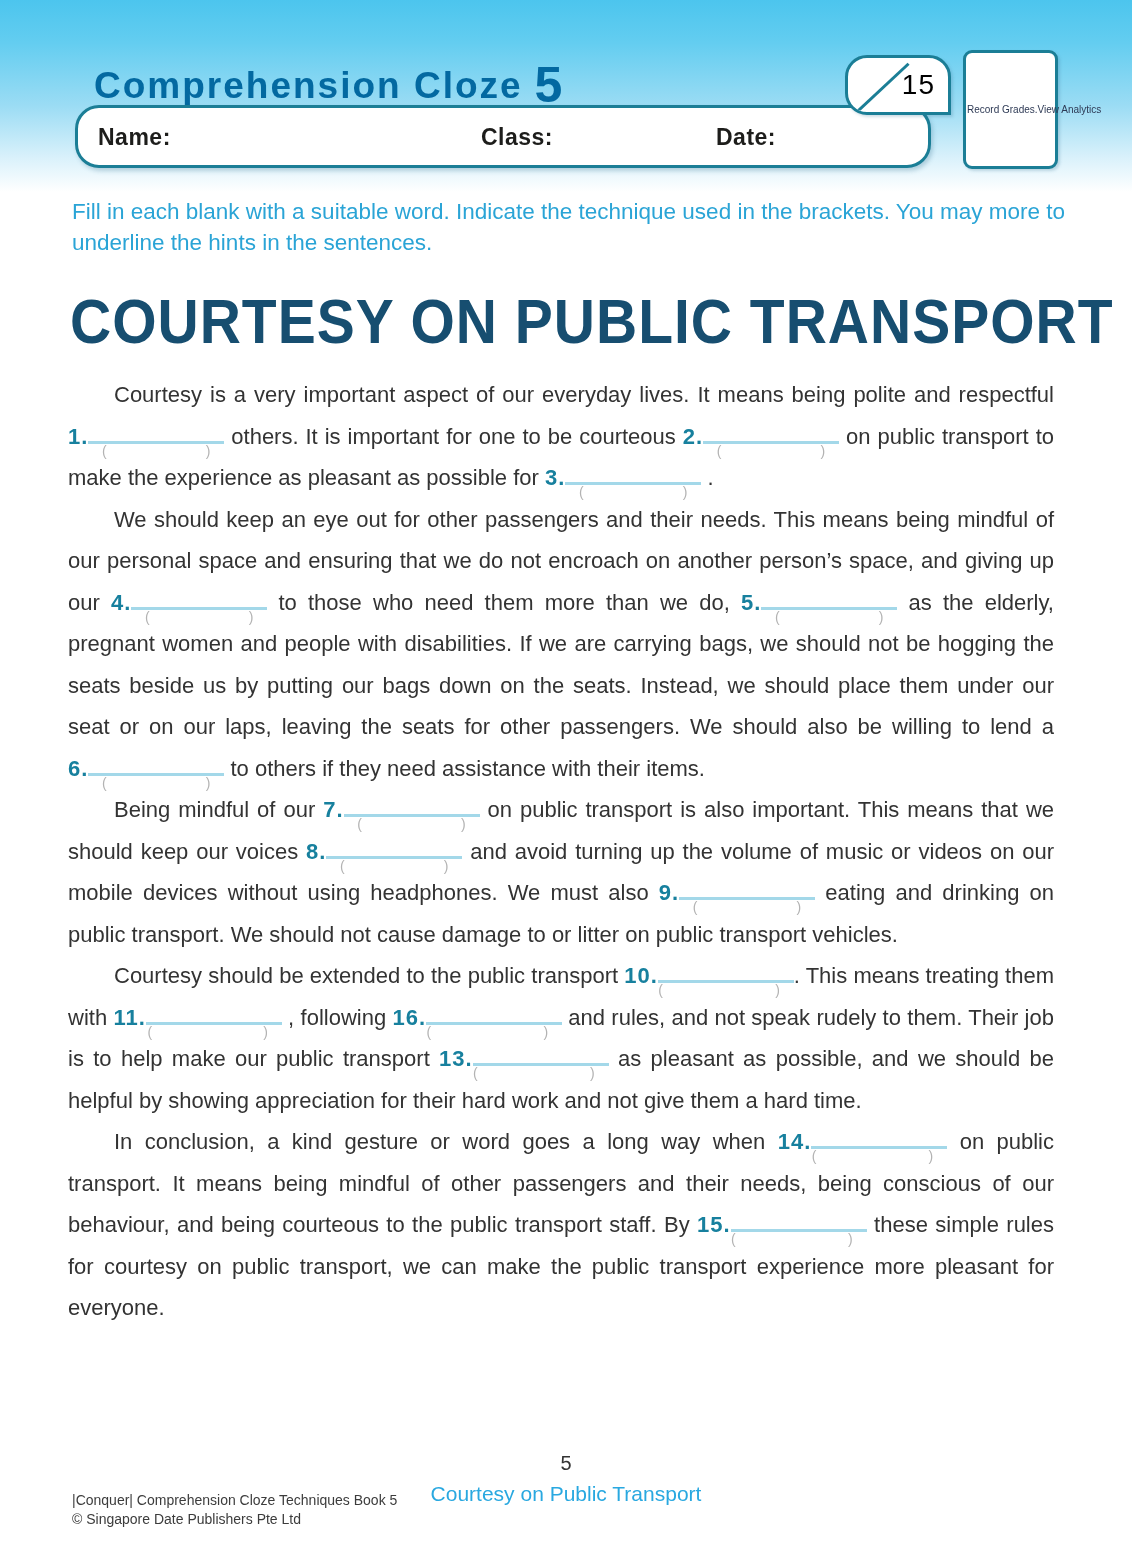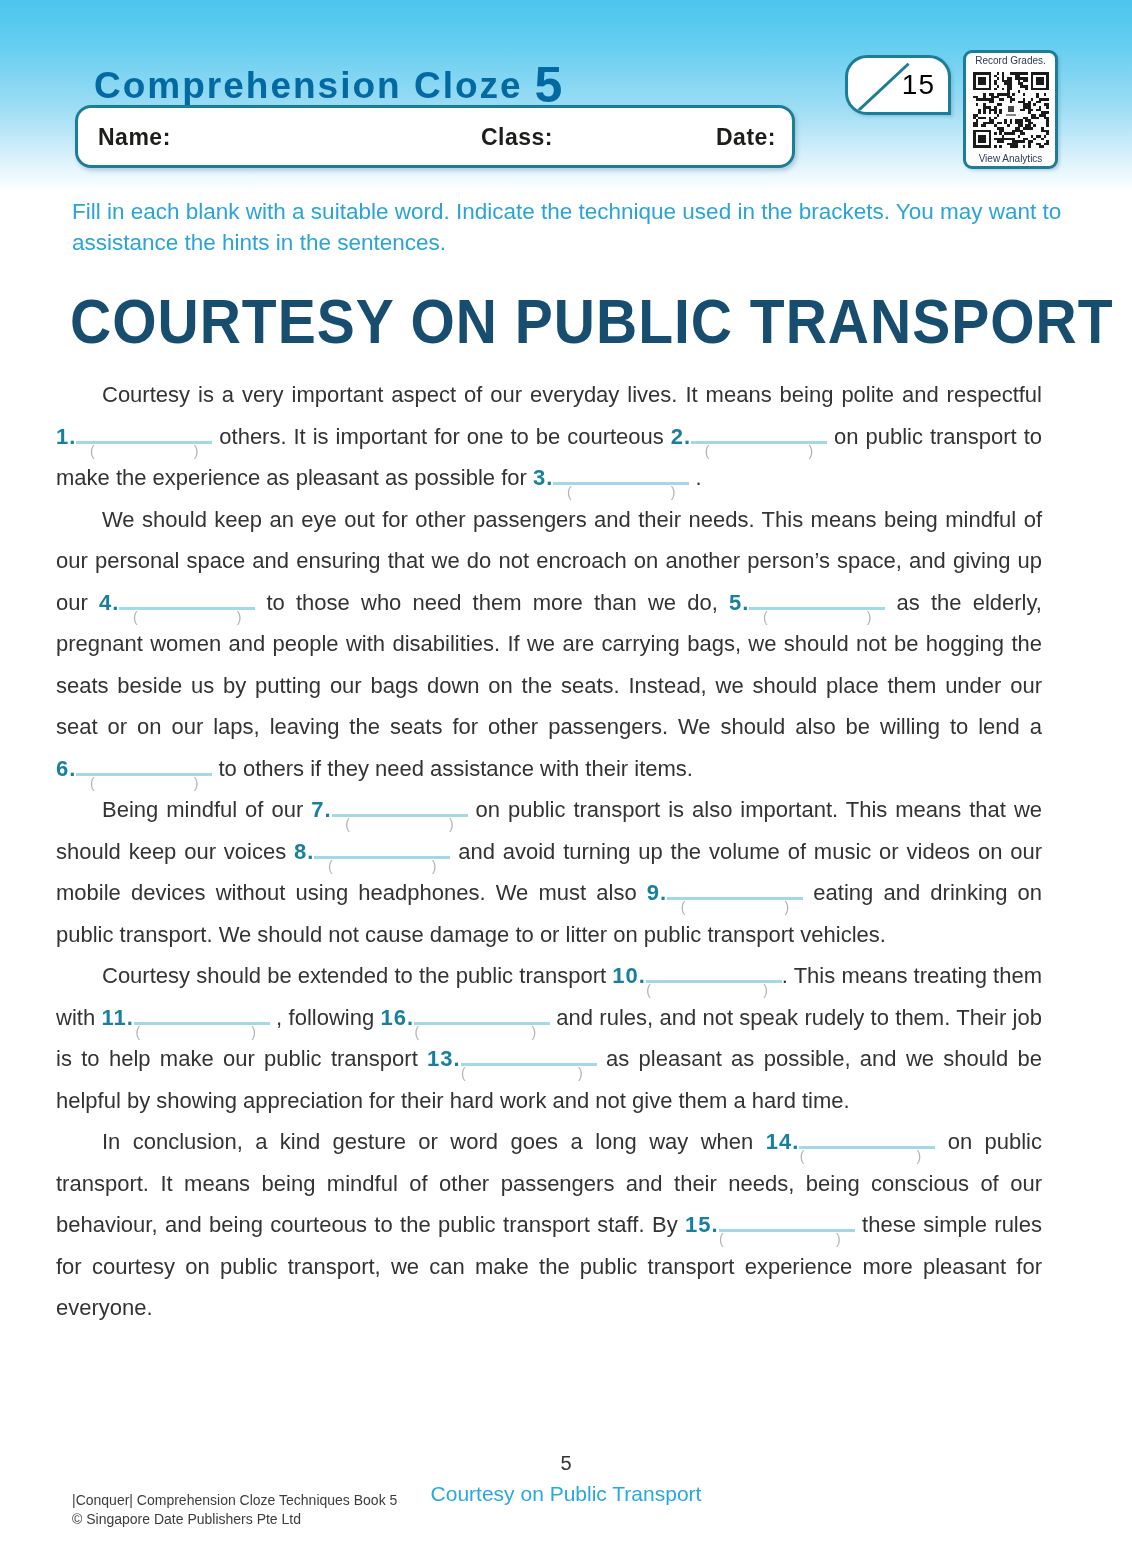--- a/index.html
+++ b/index.html
@@ -35,27 +35,27 @@
     position:absolute; left:32px; top:-6px; width:3px; height:74px;
     background:#1b7e96; transform:rotate(47deg);
   }
   .score-total {
     position:absolute; right:13px; top:11px; font-size:28px; font-weight:300;
     color:#000000; letter-spacing:1px;
   }
   .qr-panel {
     position:absolute; left:963px; top:50px; width:95px; height:119px; z-index:3;
     background:#fff; border:3.5px solid #1b7e96; border-radius:9px;
-    display:flex; flex-direction:column; align-items:center; justify-content:space-between;
+    display:flex; flex-direction:row; align-items:center; justify-content:space-between;
     padding:2px 1px; box-shadow:2px 2px 3px rgba(60,120,150,.25);
   }
   .qr-label { font-size:10px; color:#2e3a55; white-space:nowrap; }
   .name-box {
-    position:absolute; left:75px; top:105px; width:720px; height:63px; z-index:2;
-    background:#fff; border:3.5px solid #1b7e96; border-radius:16px;
+    position:absolute; left:75px; top:105px; width:856px; height:63px; z-index:2;
+    background:#fff; border:3.5px solid #1b7e96; border-radius:24px;
     box-shadow:2px 3px 4px rgba(60,120,150,.3);
   }
   .field-label {
     position:absolute; top:16px; font-size:23px; font-weight:bold; color:#1d1d1b;
     letter-spacing:.5px;
   }
   .fl-name { left:20px; } .fl-class { left:403px; } .fl-date { left:638px; }
   .field-write { position:absolute; top:14px; height:32px; }
   .fw-name { left:110px; width:280px; } .fw-class { left:480px; width:110px; } .fw-date { left:685px; width:170px; }
   
@@ -63,21 +63,21 @@
     position:absolute; left:72px; top:196px; width:1008px;
     font-size:22.5px; line-height:31px; color:#2aa4d6;
   }
   .passage-title {
     position:absolute; left:70px; top:284px; width:1000px; white-space:nowrap;
     font-size:57px; font-weight:bold; color:#174e70; letter-spacing:1px;
     transform:scaleY(1.12); transform-origin:left top;
   }
   
   .passage {
-    position:absolute; left:56px; top:374px; width:986px;
+    position:absolute; left:68px; top:374px; width:986px;
     font-size:22px; line-height:41.5px; text-align:justify; color:#333;
   }
   .para { text-indent:46px; margin:0; }
   .blank { position:relative; display:inline-block; text-indent:0; white-space:nowrap; }
   .blank-number { color:#17809e; font-weight:bold; font-size:22px; letter-spacing:1px; }
   .blank-line {
     display:inline-block; width:136px; height:14px;
     border-bottom:3px solid #a3d8e9;
   }
   .blank-parens {
@@ -426,21 +426,21 @@
 
   <div class="name-box">
     <span class="field-label fl-name">Name:</span>
     <span class="field-write fw-name"></span>
     <span class="field-label fl-class">Class:</span>
     <span class="field-write fw-class"></span>
     <span class="field-label fl-date">Date:</span>
     <span class="field-write fw-date"></span>
   </div>
 
-  <div class="instructions">Fill in each blank with a suitable word. Indicate the technique used in the brackets. You may want to assistance the hints in the sentences.</div>
+  <div class="instructions">Fill in each blank with a suitable word. Indicate the technique used in the brackets. You may more to underline the hints in the sentences.</div>
 
   <div class="passage-title">COURTESY ON PUBLIC TRANSPORT</div>
 
   <div class="passage">
       <p class="para">Courtesy is a very important aspect of our everyday lives. It means being polite and respectful <span class="blank"><span class="blank-number">1.</span><span class="blank-line"></span><span class="blank-parens">
             <span>(</span>
             <span>)</span>
           </span></span> others. It is important for one to be courteous <span class="blank"><span class="blank-number">2.</span><span class="blank-line"></span><span class="blank-parens">
             <span>(</span>
             <span>)</span>

